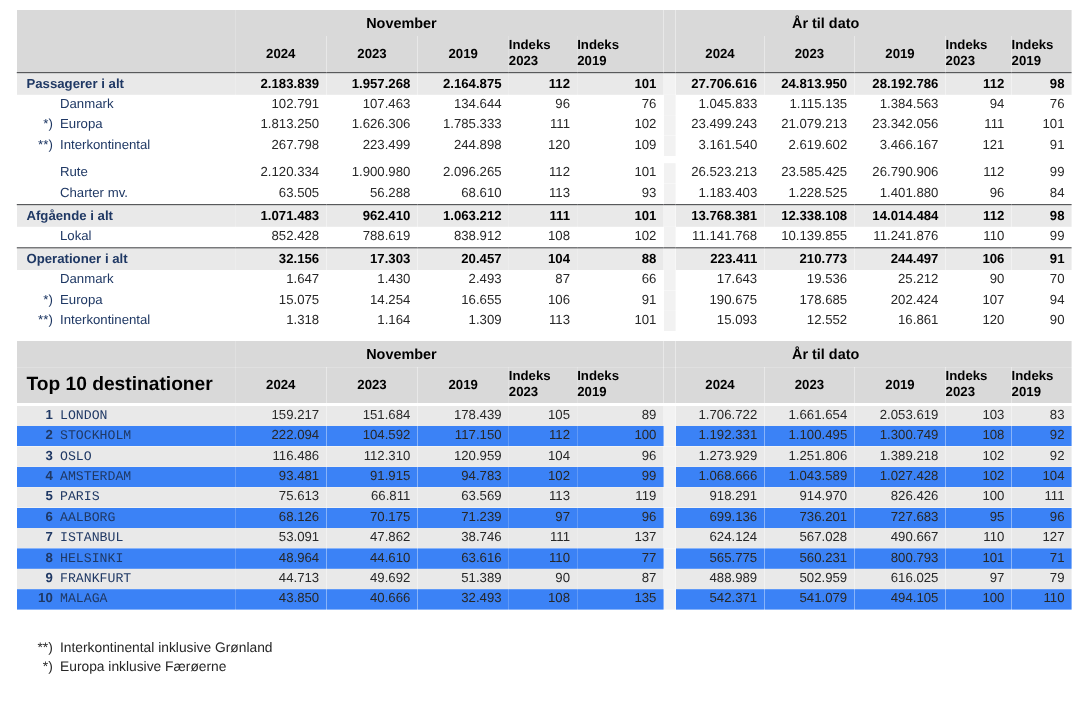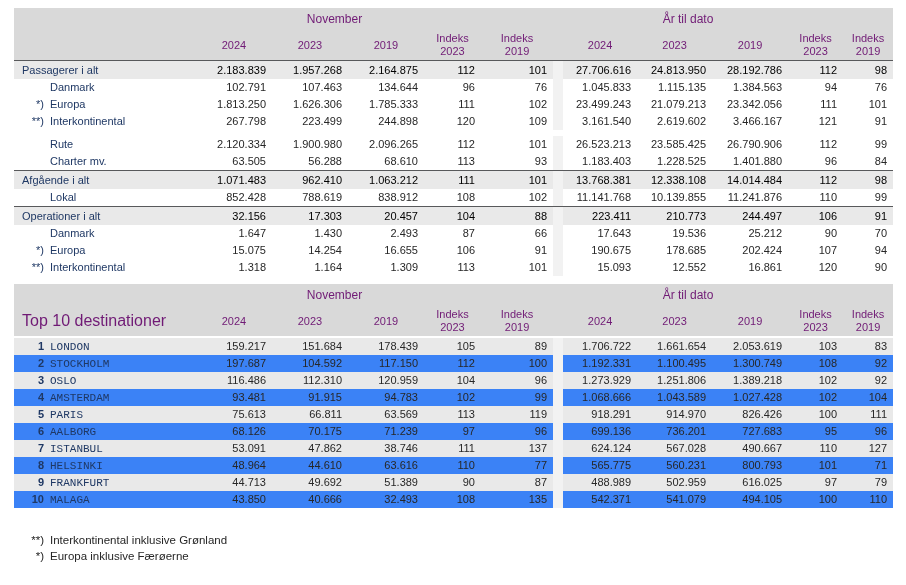--- a/index.html
+++ b/index.html
@@ -1,41 +1,41 @@
 <!DOCTYPE html>
 <html><head>
 <meta charset="utf-8">
 <style>
   html,body { margin:0; padding:0; background:#ffffff; }
   body { width:906px; height:585px; font-family:"Liberation Sans", sans-serif; }
   .wrap { box-sizing:border-box; width:906px; height:585px; padding:8px 13px 0 14px; background:#ffffff; }
   table { border-collapse:collapse; table-layout:fixed; width:879px; }
   td { padding:0; margin:0; vertical-align:middle; line-height:1; white-space:nowrap; overflow:hidden; font-size:11px; }
   
-  tr.hdr td { background:#d9d9d9; color:#701a75; font-weight:normal; }
+  tr.hdr td { background:#d9d9d9; color:#000000; font-weight:bold; }
   tr.hdrA td { height:22px; }
   tr.hdrB td { height:30px; }
   td.grp { text-align:center; padding-right:80px; font-size:12px; }
   td.yr  { text-align:center; }
-  td.ix  { text-align:center; white-space:pre-line; line-height:13px; }
+  td.ix  { white-space:pre-line; line-height:13px; }
   td.t2title { text-align:left; padding-left:8px; font-size:16px; }
   
   td.lbl { color:#1f3864; }
   span.pfx { display:inline-block; text-align:right; color:#1f3864; }
   span.nm { color:#1f3864; }
   td.num { text-align:right; padding-right:6px; color:#272727; }
   td.dv  { background:#f2f2f2; }
   tr.hdr td.dv { background:#d9d9d9; }
   tr.sub td { height:17px; background:#ffffff; }
   tr.sub td.dv { background:#f2f2f2; }
   tr.sub span.pfx { width:30px; padding-right:6px; }
   tr.tot td { height:18px; background:#e9e9e9; border-top:1px solid #58595b; }
   tr.tot td.dv { background:#f2f2f2; border-top:1px solid #58595b; }
-  tr.tot td.num { font-weight:normal; color:#000000; }
-  tr.tot span.nm { font-weight:normal; }
+  tr.tot td.num { font-weight:bold; color:#000000; }
+  tr.tot span.nm { font-weight:bold; }
   tr.tot span.pfx { width:8px; }
   tr.spacer td { height:6px; background:#ffffff; }
   
   table.t2 { margin-top:8px; }
   tr.r td { height:17px; }
   tr.r.odd td { background:#e9e9e9; }
   tr.r.even td { background:#3b82f6; }
   tr.r td.dv { background:#f2f2f2; }
   tr.r.first td { border-top:2px solid #ffffff; }
   span.rank { display:inline-block; width:30px; padding-right:6px; text-align:right; font-weight:bold; color:#1f3864; }
@@ -313,21 +313,21 @@
           <td class="num">89</td>
           <td class="dv"></td>
           <td class="num">1.706.722</td>
           <td class="num">1.661.654</td>
           <td class="num">2.053.619</td>
           <td class="num">103</td>
           <td class="num">83</td>
         </tr>
 <tr class="r even">
           <td class="lbl"><span class="rank">2</span><span class="city">STOCKHOLM</span></td>
-          <td class="num">197.687</td>
+          <td class="num">222.094</td>
           <td class="num">104.592</td>
           <td class="num">117.150</td>
           <td class="num">112</td>
           <td class="num">100</td>
           <td class="dv"></td>
           <td class="num">1.192.331</td>
           <td class="num">1.100.495</td>
           <td class="num">1.300.749</td>
           <td class="num">108</td>
           <td class="num">92</td>

